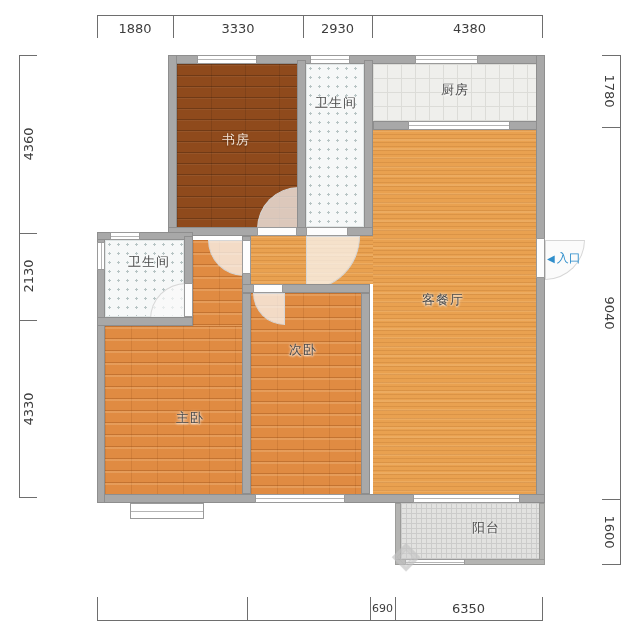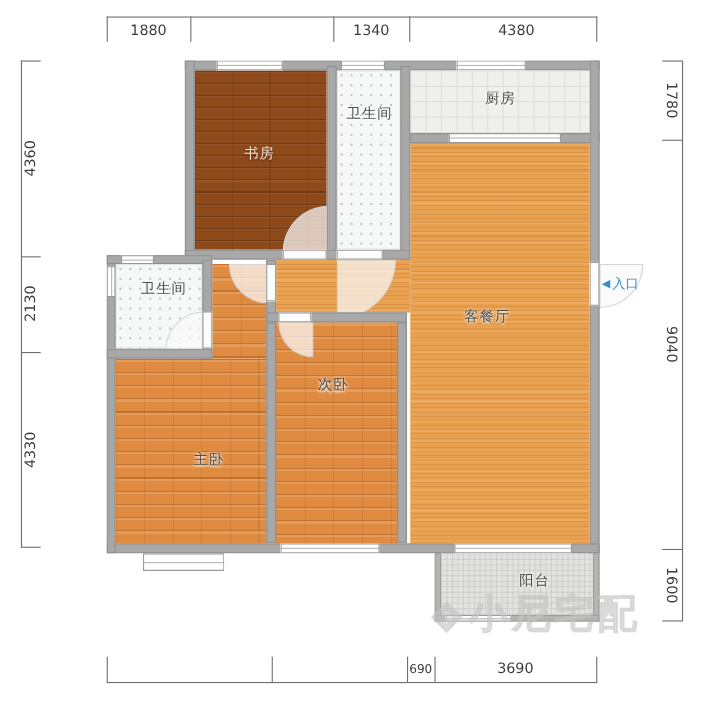--- a/index.html
+++ b/index.html
@@ -58,31 +58,32 @@
 
 <div class="canvas">
 
   <div class="rline" style="left:97px;top:15px;width:446px;height:1px"></div>
   <div class="rtick" style="left:97px;top:15px;width:1px;height:23px"></div>
   <div class="rtick" style="left:173px;top:15px;width:1px;height:23px"></div>
   <div class="rtick" style="left:303px;top:15px;width:1px;height:23px"></div>
   <div class="rtick" style="left:372px;top:15px;width:1px;height:23px"></div>
   <div class="rtick" style="left:542px;top:15px;width:1px;height:23px"></div>
   <div class="dim" style="left:97px;top:21px;width:76px">1880</div>
-  <div class="dim" style="left:303px;top:21px;width:69px">1340</div>
+  <div class="dim" style="left:173px;top:21px;width:130px">3330</div>
+  <div class="dim" style="left:303px;top:21px;width:69px">2930</div>
   <div class="dim" style="left:384px;top:21px;width:171px">4380</div>
 
   <div class="rline" style="left:97px;top:620px;width:446px;height:1px"></div>
   <div class="rtick" style="left:97px;top:597px;width:1px;height:23px"></div>
   <div class="rtick" style="left:247px;top:597px;width:1px;height:23px"></div>
   <div class="rtick" style="left:370px;top:597px;width:1px;height:23px"></div>
   <div class="rtick" style="left:395px;top:597px;width:1px;height:23px"></div>
   <div class="rtick" style="left:542px;top:597px;width:1px;height:23px"></div>
   <div class="dim" style="left:369px;top:601px;width:27px;font-size:11px">690</div>
-  <div class="dim" style="left:395px;top:601px;width:147px">3690</div>
+  <div class="dim" style="left:395px;top:601px;width:147px">6350</div>
 
   <div class="rline" style="left:19px;top:55px;width:1px;height:443px"></div>
   <div class="rtick" style="left:19px;top:55px;width:18px;height:1px"></div>
   <div class="rtick" style="left:19px;top:233px;width:18px;height:1px"></div>
   <div class="rtick" style="left:19px;top:320px;width:18px;height:1px"></div>
   <div class="rtick" style="left:19px;top:497px;width:18px;height:1px"></div>
   <div class="dim rot" style="left:29px;top:144px">4360</div>
   <div class="dim rot" style="left:29px;top:276px">2130</div>
   <div class="dim rot" style="left:29px;top:409px">4330</div>
 
@@ -148,29 +149,28 @@
   <div class="door" style="left:257px;top:227px;width:40px;height:9px"></div>
   <div class="door" style="left:306px;top:227px;width:42px;height:9px"></div>
   <div class="door" style="left:242px;top:240px;width:9px;height:34px"></div>
   <div class="door" style="left:184px;top:283px;width:9px;height:34px"></div>
   <div class="door" style="left:253px;top:284px;width:30px;height:9px"></div>
   <div class="door" style="left:536px;top:238px;width:9px;height:40px"></div>
 
   <div class="room-label" style="left:236px;top:140px;color:#f0e2d5;text-shadow:0 1px 2px rgba(60,25,5,.6)">书房</div>
   <div class="room-label" style="left:336px;top:103px">卫生间</div>
   <div class="room-label" style="left:455px;top:90px">厨房</div>
-  <div class="room-label" style="left:443px;top:288px">客餐厅</div>
+  <div class="room-label" style="left:443px;top:300px">客餐厅</div>
   <div class="room-label" style="left:149px;top:262px">卫生间</div>
   <div class="room-label" style="left:190px;top:418px">主卧</div>
   <div class="room-label" style="left:303px;top:350px">次卧</div>
   <div class="room-label" style="left:486px;top:528px">阳台</div>
 
   <div class="entrance" style="left:547px;top:250px">
     <span class="tri">◀</span>
     <span>入口</span>
   </div>
 
   <div class="watermark" style="left:393px;top:534px">
     <span class="logo">◈</span>
-    <span class="wtxt">小尼宅配</span>
   </div>
 
 </div>
 
 </body></html>

